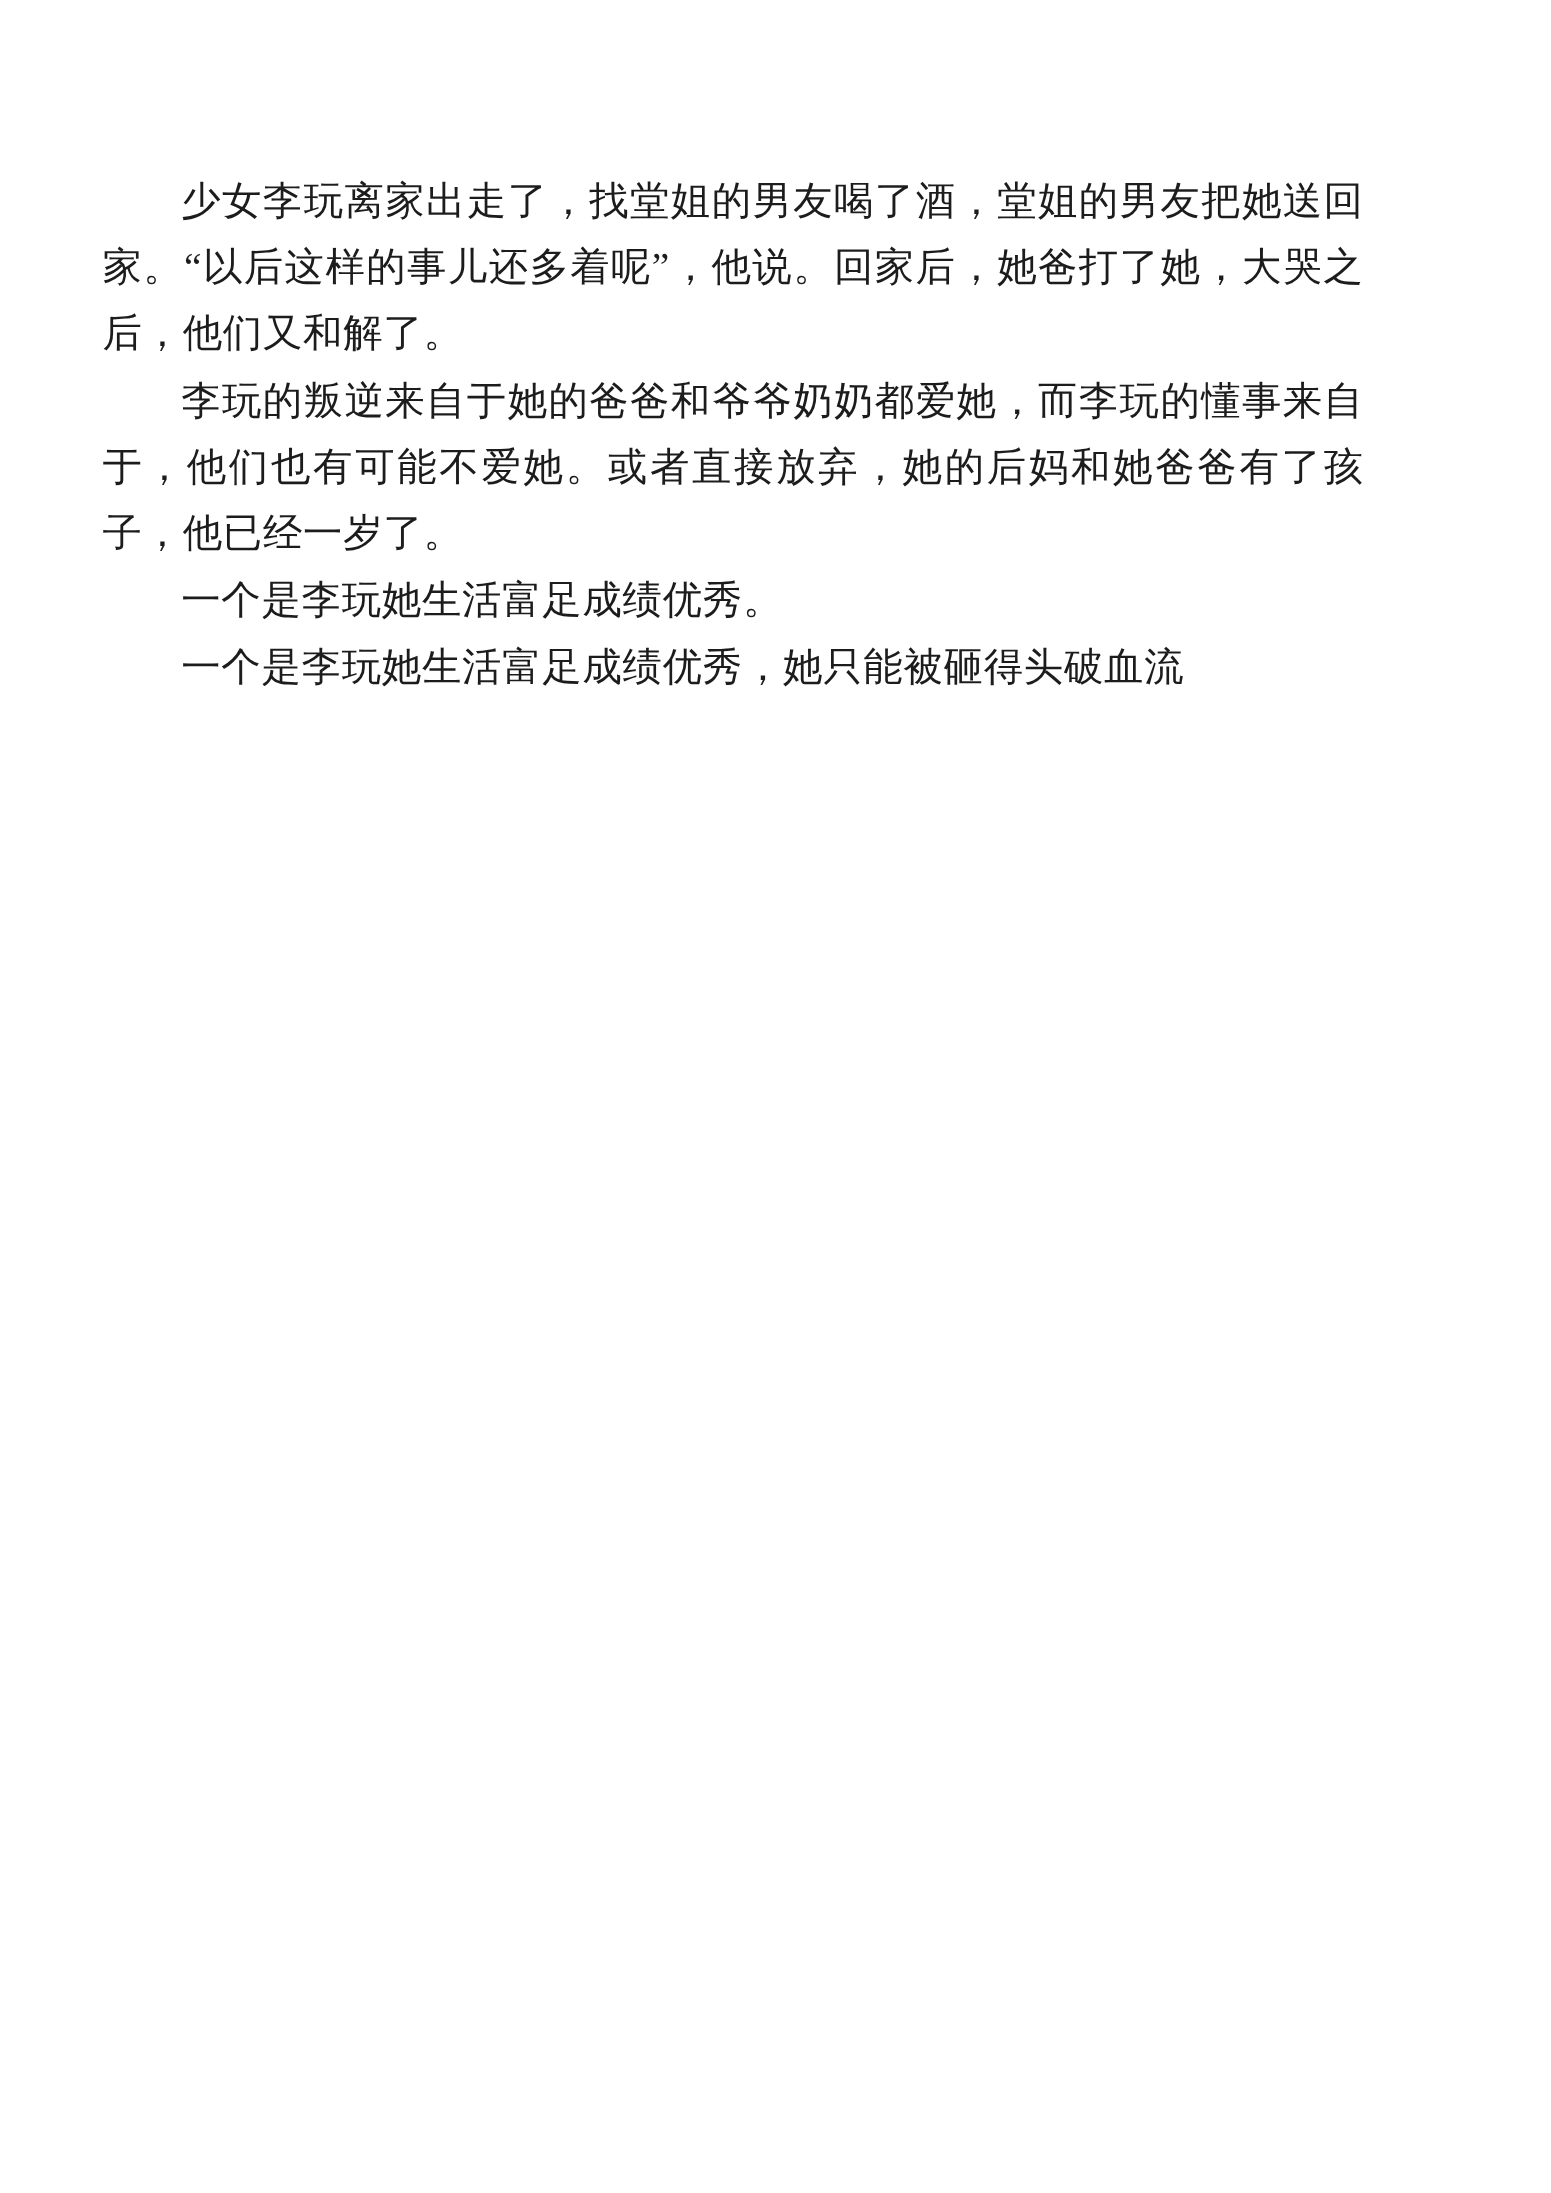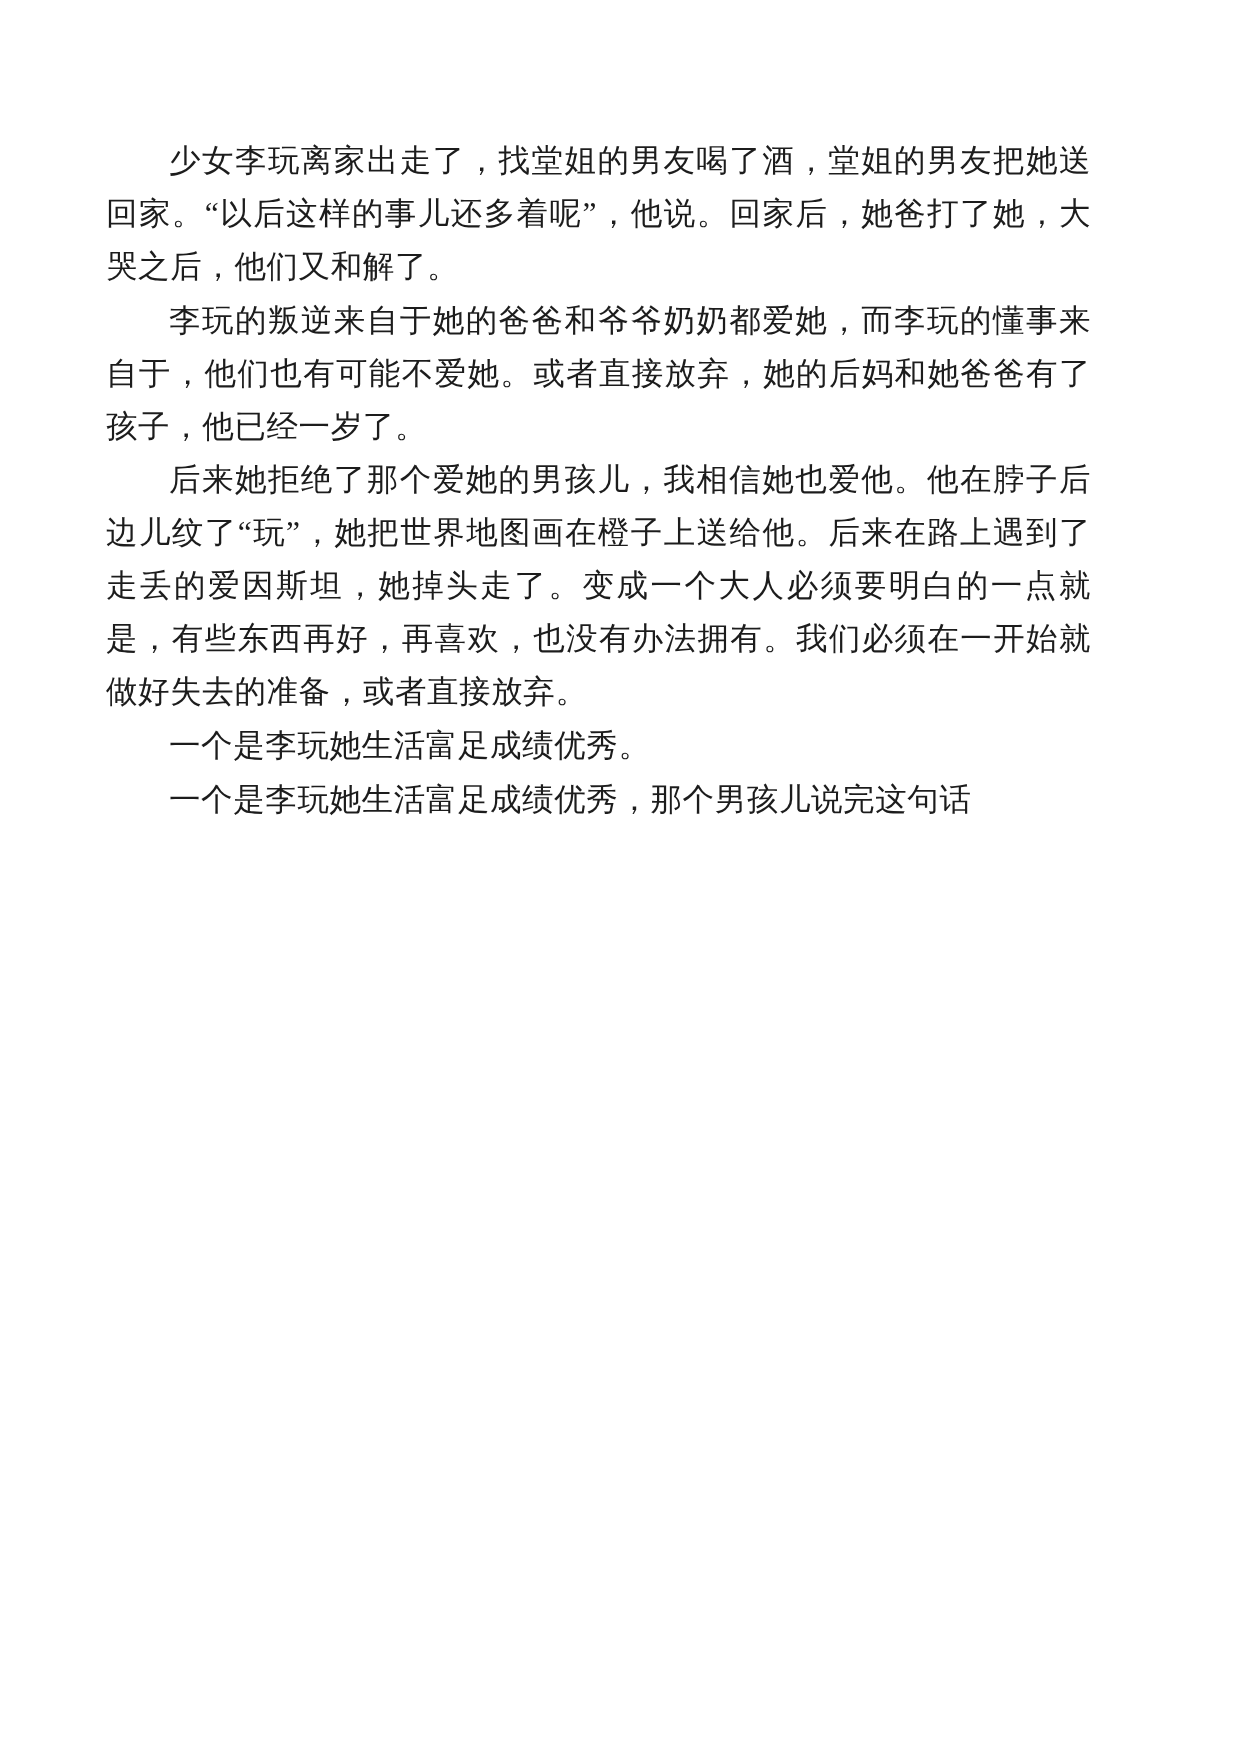--- a/index.html
+++ b/index.html
@@ -12,21 +12,21 @@
     height: 1754px;
     font-family: "Liberation Serif", serif;
     color: #1a1a1a;
     overflow: hidden;
   }
   .page {
     position: relative;
     width: 1241px;
     height: 1754px;
     box-sizing: border-box;
-    padding: 135px 150px 60px 106px;
+    padding: 135px 150px 60px 82px;
     background: #ffffff;
   }
   .doc-body {
     font-size: 31.5px;
     line-height: 1.68;
     text-align: justify;
     text-justify: inter-ideograph;
     letter-spacing: 0.6px;
     color: #1c1c1c;
   }
@@ -36,17 +36,16 @@
     word-break: break-all;
   }
 </style>
 </head>
 <body>
 
 <div class="page">
   <div class="doc-body">
     <p class="para">少女李玩离家出走了，找堂姐的男友喝了酒，堂姐的男友把她送回家。“以后这样的事儿还多着呢”，他说。回家后，她爸打了她，大哭之后，他们又和解了。</p>
     <p class="para">李玩的叛逆来自于她的爸爸和爷爷奶奶都爱她，而李玩的懂事来自于，他们也有可能不爱她。或者直接放弃，她的后妈和她爸爸有了孩子，他已经一岁了。</p>
-    <p class="para">后来她拒绝了那个爱她的男孩儿，我相信她也爱他。他在脖子后边儿纹了“玩”，她把世界地图画在橙子上送给他。后来在路上遇到了走丢的爱因斯坦，她掉头走了。变成一个大人必须要明白的一点就是，有些东西再好，再喜欢，也没有办法拥有。我们必须在一开始就做好失去的准备，或者直接放弃。</p>
     <p class="para">一个是李玩她生活富足成绩优秀。</p>
-    <p class="para">一个是李玩她生活富足成绩优秀，那个男孩儿说完这句话</p>
+    <p class="para">一个是李玩她生活富足成绩优秀，她只能被砸得头破血流</p>
   </div>
 </div>
 
 </body></html>

